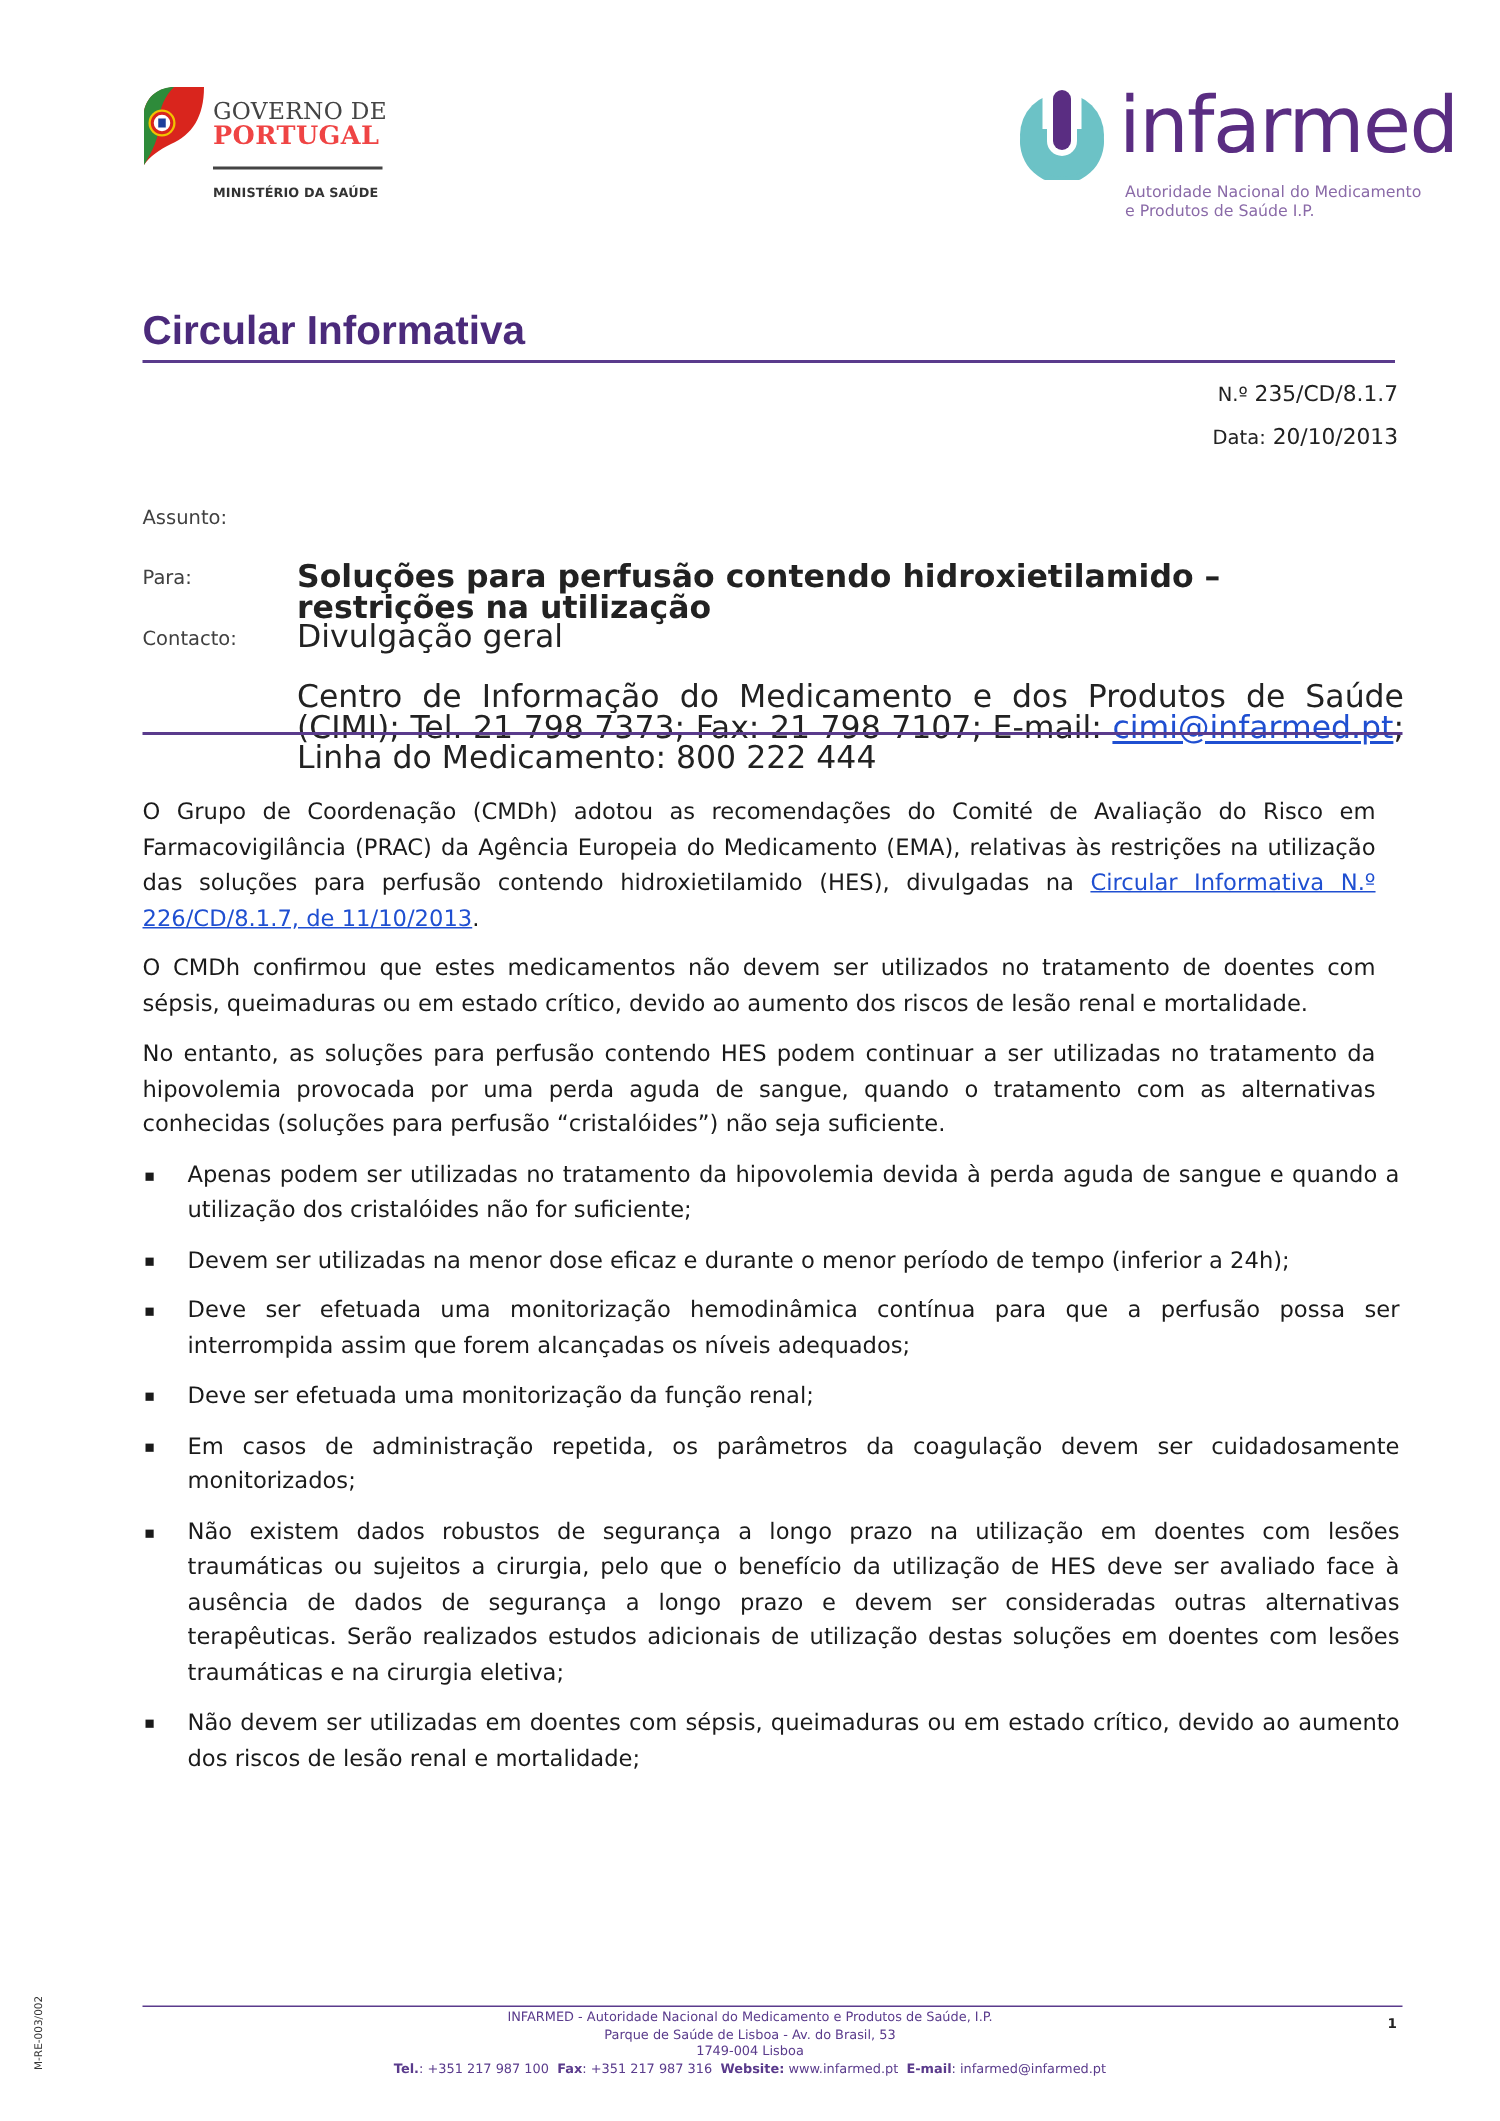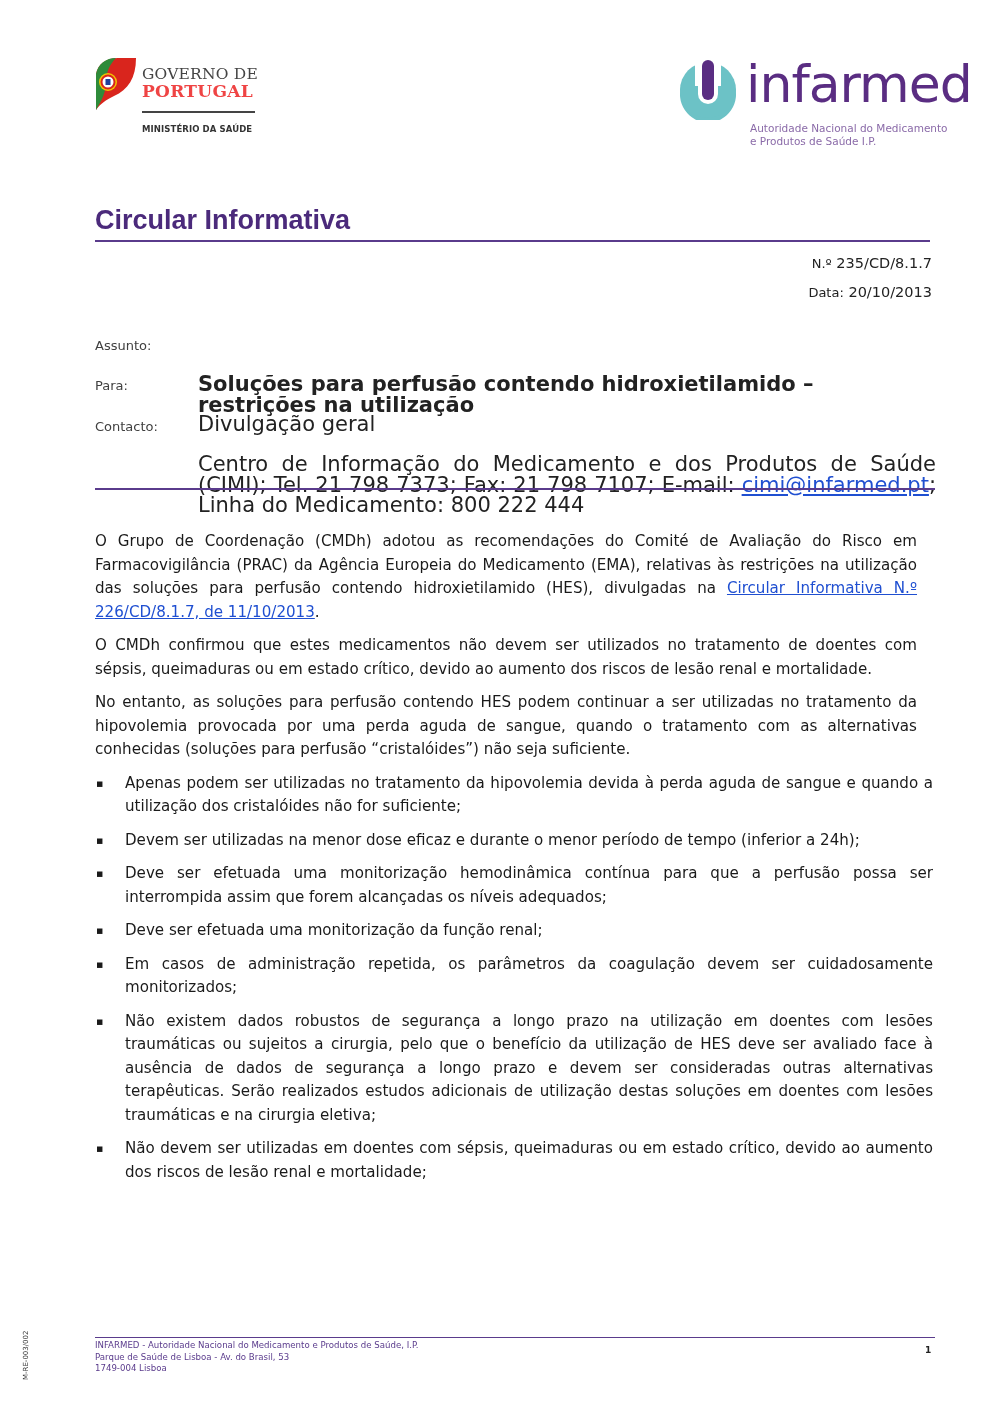--- a/index.html
+++ b/index.html
@@ -34,21 +34,21 @@
 
   .body { left: 95px; width: 838px; font-size: 15.1px; line-height: 23.5px; color: #1a1a1a; text-align: justify; }
   .body p { margin: 0 16px 10px 0; }
   .heading { font-weight: bold; margin: 0 0 10px 0; }
   ul.bullets { list-style: none; margin: 0; padding: 0; }
   ul.bullets li { position: relative; padding-left: 30px; margin-bottom: 10px; }
   ul.bullets li .bullet { position: absolute; left: 1px; top: 0; font-size: 11px; }
 
   
   .foot-rule { left: 95px; top: 1337px; width: 840px; height: 1px; background: #5a3b8c; }
-  .foot { left: 95px; width: 810px; top: 1340px; font-size: 8.6px; color: #5a3b8c; line-height: 11.5px; }
+  .foot { left: 95px; width: 810px; top: 1340px; text-align: center; font-size: 8.6px; color: #5a3b8c; line-height: 11.5px; }
   .foot b { color: #5a3b8c; }
   .pagenum { left: 925px; top: 1345px; font-size: 9px; font-weight: bold; color: #222; }
   .side-code { left: 22px; top: 1380px; font-size: 7px; color: #333; transform: rotate(-90deg); transform-origin: left top; white-space: nowrap; }
 </style>
 </head>
 <body>
 
 <div class="abs gov-logo">
   <svg width="48" height="56" viewBox="0 0 48 56" style="position:absolute;left:0;top:0;">
     <path d="M4 18 C6 8 14 2 26 2 L44 2 C44 22 36 34 22 40 C14 44 8 48 4 54 Z" fill="#d9251d"></path>
@@ -118,15 +118,21 @@
     <li><span class="bullet">▪</span><span>Não existem dados robustos de segurança a longo prazo na utilização em doentes com lesões traumáticas ou sujeitos a cirurgia, pelo que o benefício da utilização de HES deve ser avaliado face à ausência de dados de segurança a longo prazo e devem ser consideradas outras alternativas terapêuticas. Serão realizados estudos adicionais de utilização destas soluções em doentes com lesões traumáticas e na cirurgia eletiva;</span></li>
     <li><span class="bullet">▪</span><span>Não devem ser utilizadas em doentes com sépsis, queimaduras ou em estado crítico, devido ao aumento dos riscos de lesão renal e mortalidade;</span></li>
   </ul>
 </div>
 
 <div class="abs foot-rule"></div>
 <div class="abs foot">
   <div>INFARMED - Autoridade Nacional do Medicamento e Produtos de Saúde, I.P.</div>
   <div>Parque de Saúde de Lisboa - Av. do Brasil, 53</div>
   <div>1749-004 Lisboa</div>
+  <div>
+    <b>Tel.</b><span>: +351 217 987 100</span>&nbsp;
+    <b>Fax</b><span>: +351 217 987 316</span>&nbsp;
+    <b>Website:</b><span> www.infarmed.pt</span>&nbsp;
+    <b>E-mail</b><span>: infarmed@infarmed.pt</span>
+  </div>
 </div>
 <div class="abs pagenum">1</div>
 <div class="abs side-code">M-RE-003/002</div>
 
 </body></html>

